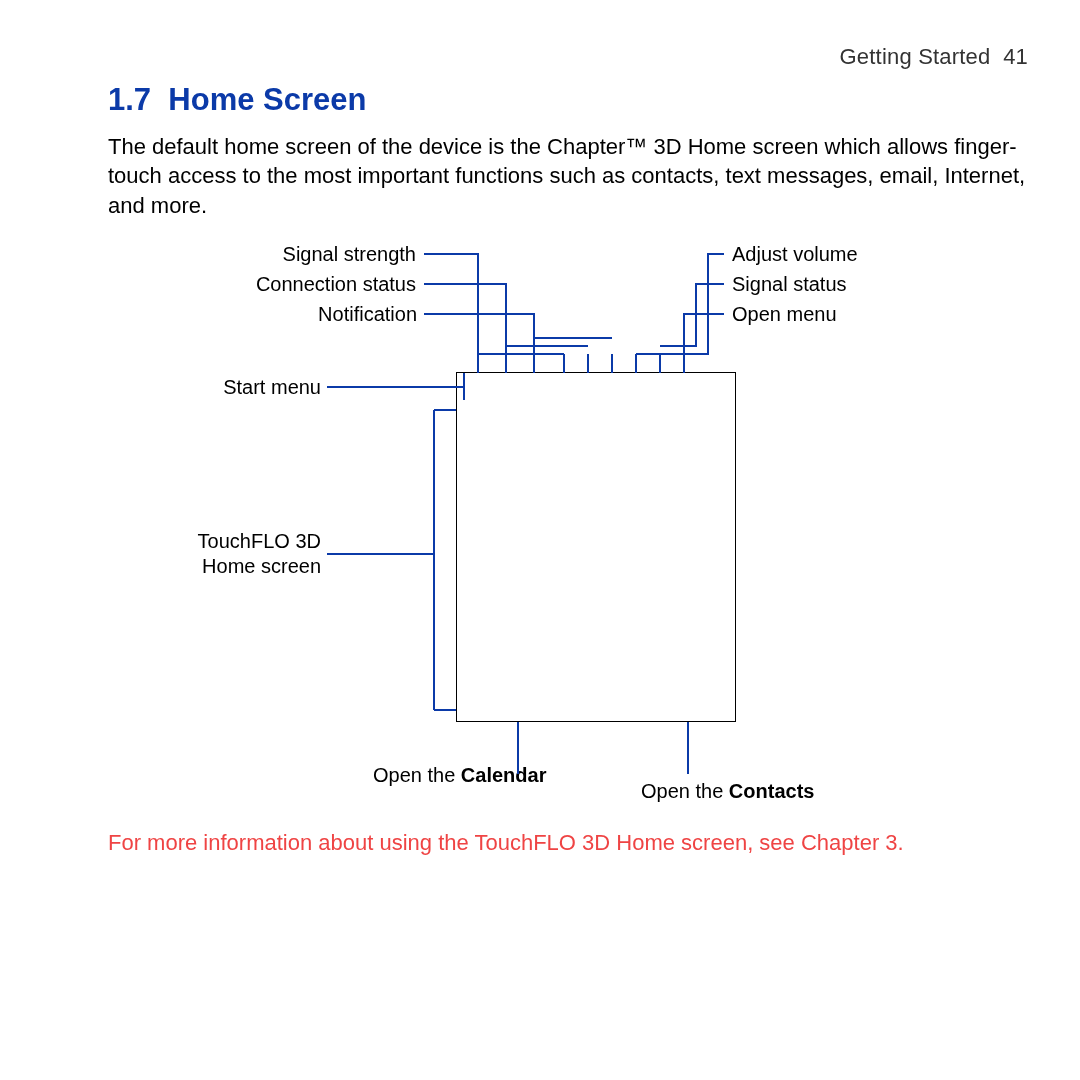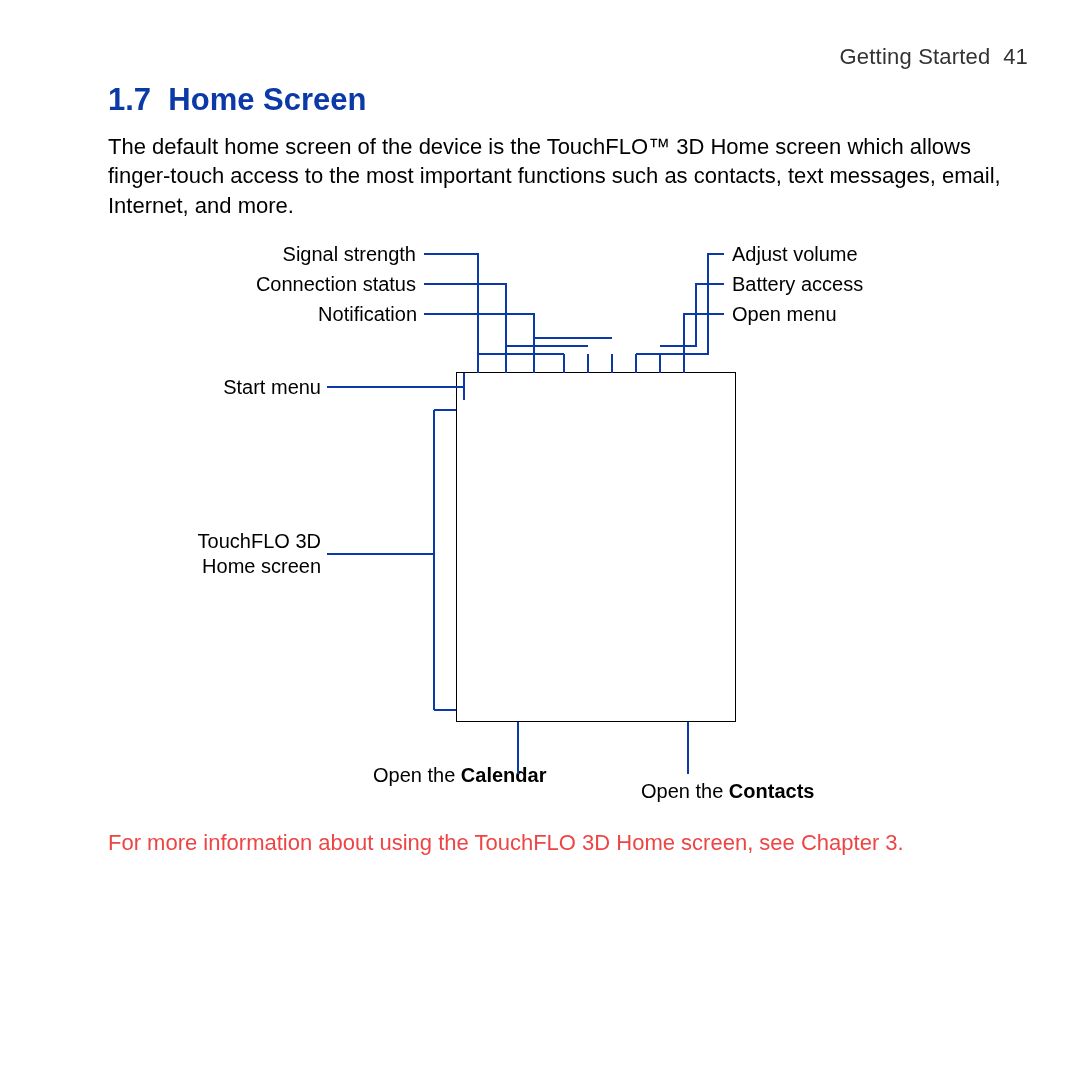--- a/index.html
+++ b/index.html
@@ -93,30 +93,30 @@
 <div class="page">
 
   <div class="header-right">
     <span>Getting Started</span>&nbsp;&nbsp;<span>41</span>
   </div>
 
   <div class="section-heading">
     <span>1.7</span>&nbsp;&nbsp;<span>Home Screen</span>
   </div>
 
-  <div class="intro">The default home screen of the device is the TouchFLO™ 3D Home screen which allows finger-touch access to the most important functions such as contacts, text messages, email, Internet, and more.</div>
+  <div class="intro">The default home screen of the device is the Chapter™ 3D Home screen which allows finger-touch access to the most important functions such as contacts, text messages, email, Internet, and more.</div>
 
   <div class="diagram">
 
     <div class="lbl" style="top:3px; right:612px; text-align:right;">Signal strength</div>
     <div class="lbl" style="top:33px; right:612px; text-align:right;">Connection status</div>
     <div class="lbl" style="top:63px; right:611px; text-align:right;">Notification</div>
 
     <div class="lbl" style="top:3px; left:624px;">Adjust volume</div>
-    <div class="lbl" style="top:33px; left:624px;">Battery access</div>
+    <div class="lbl" style="top:33px; left:624px;">Signal status</div>
     <div class="lbl" style="top:63px; left:624px;">Open menu</div>
 
     <div class="lbl" style="top:136px; right:707px; text-align:right;">Start menu</div>
     <div class="lbl" style="top:290px; right:707px; text-align:right;">TouchFLO 3D</div>
     <div class="lbl" style="top:315px; right:707px; text-align:right;">Home screen</div>
 
     <div class="lbl" style="top:524px; left:265px;">
       <span>Open the </span><span class="bold">Calendar</span>
     </div>
     <div class="lbl" style="top:540px; left:533px;">

